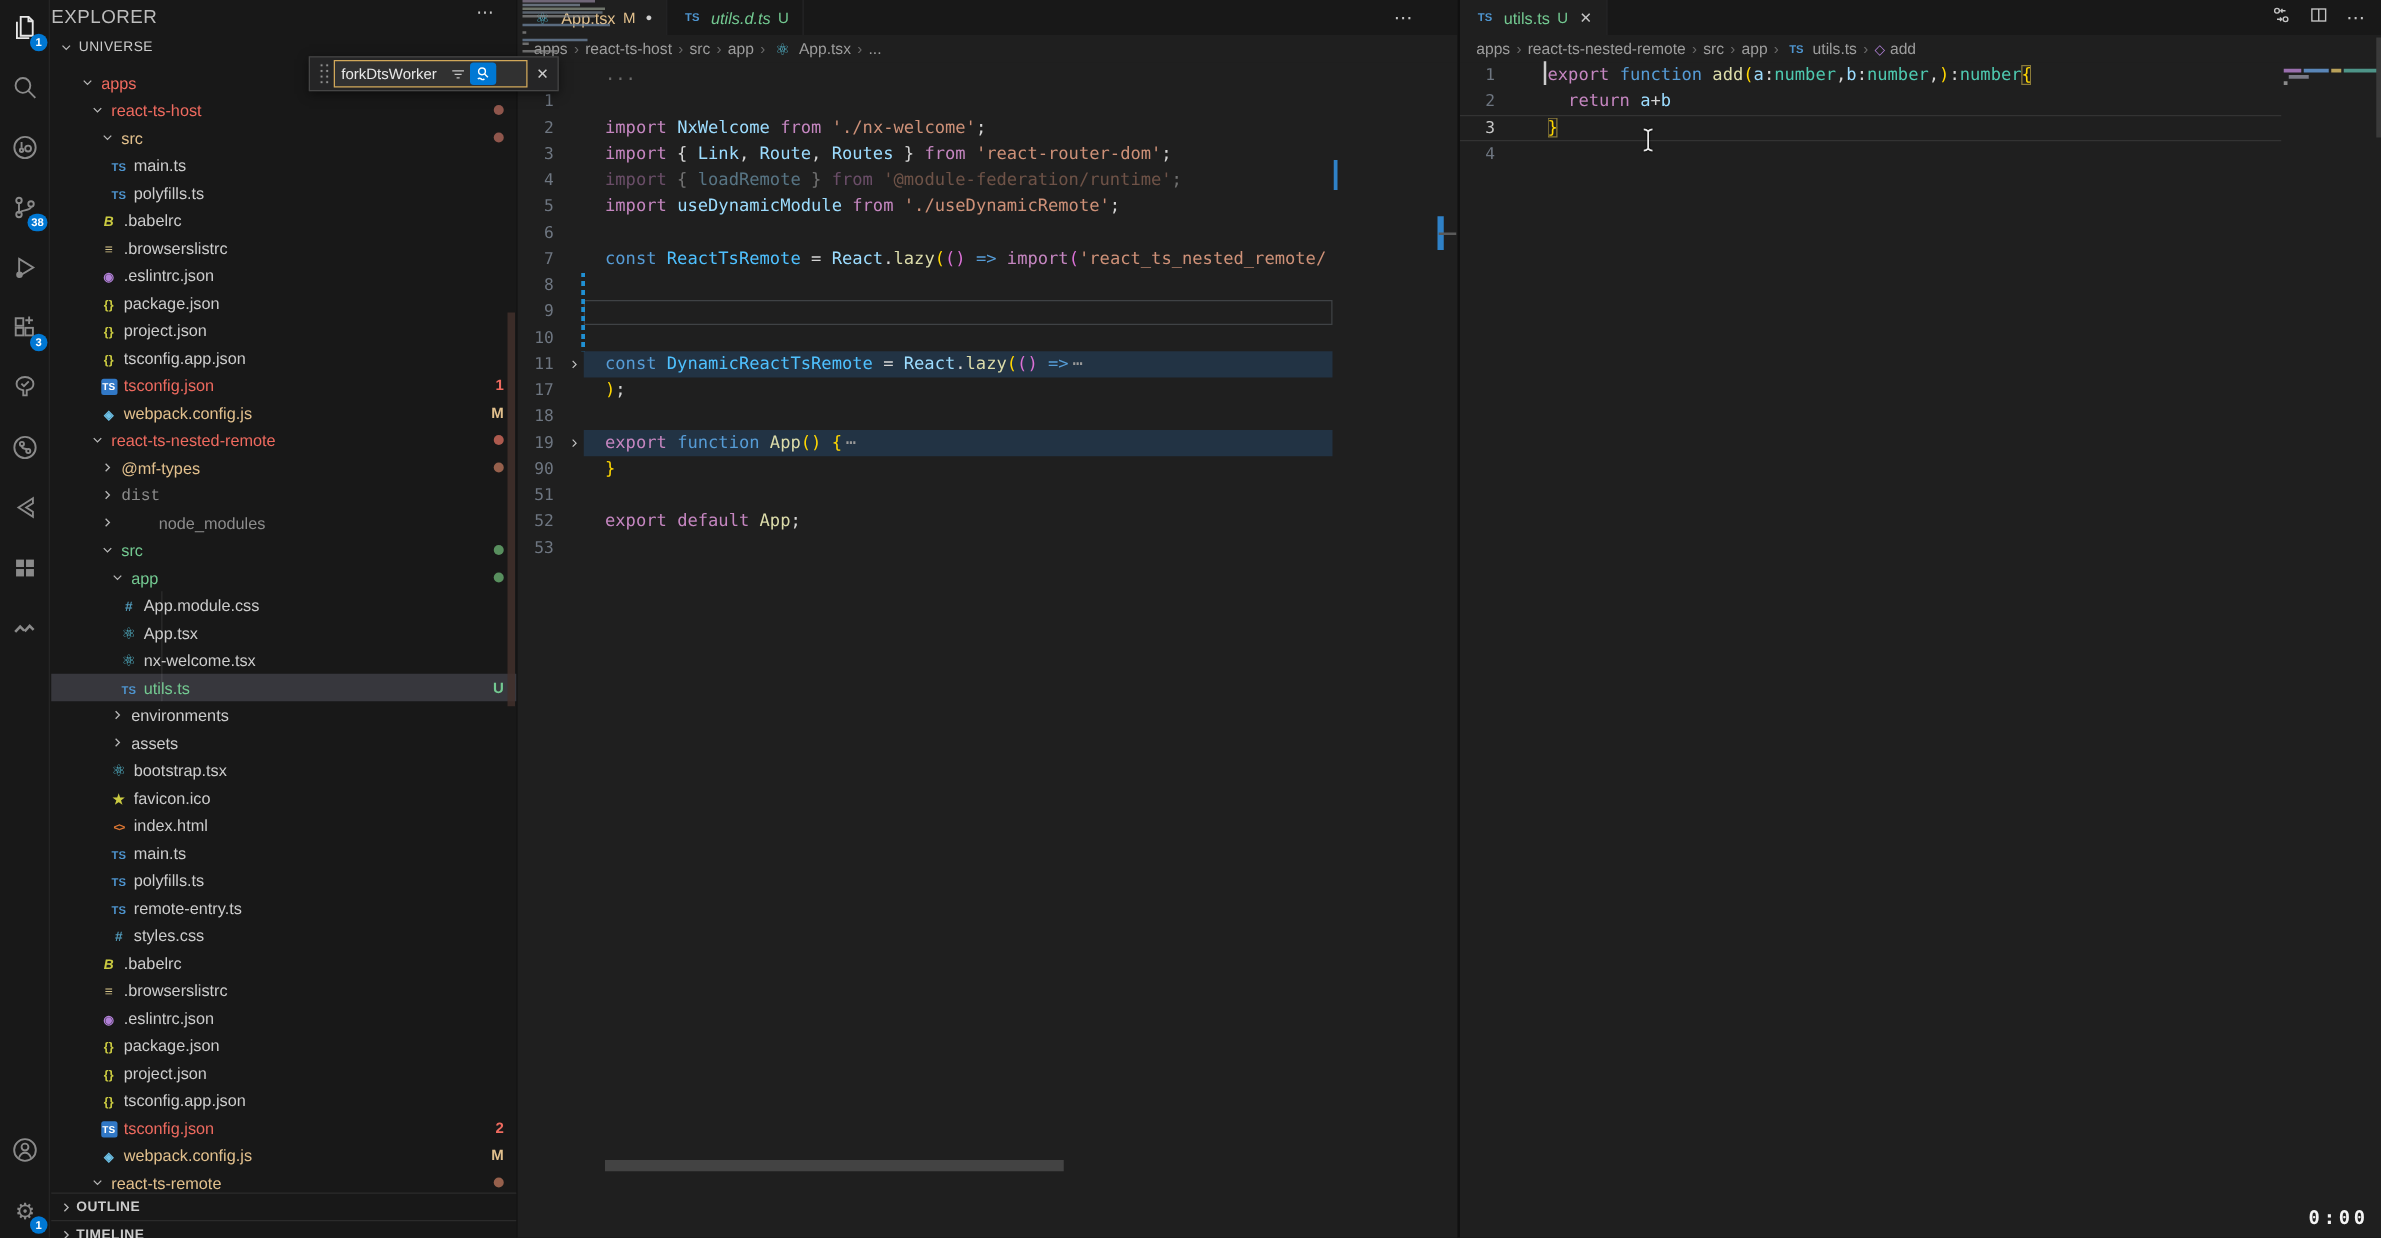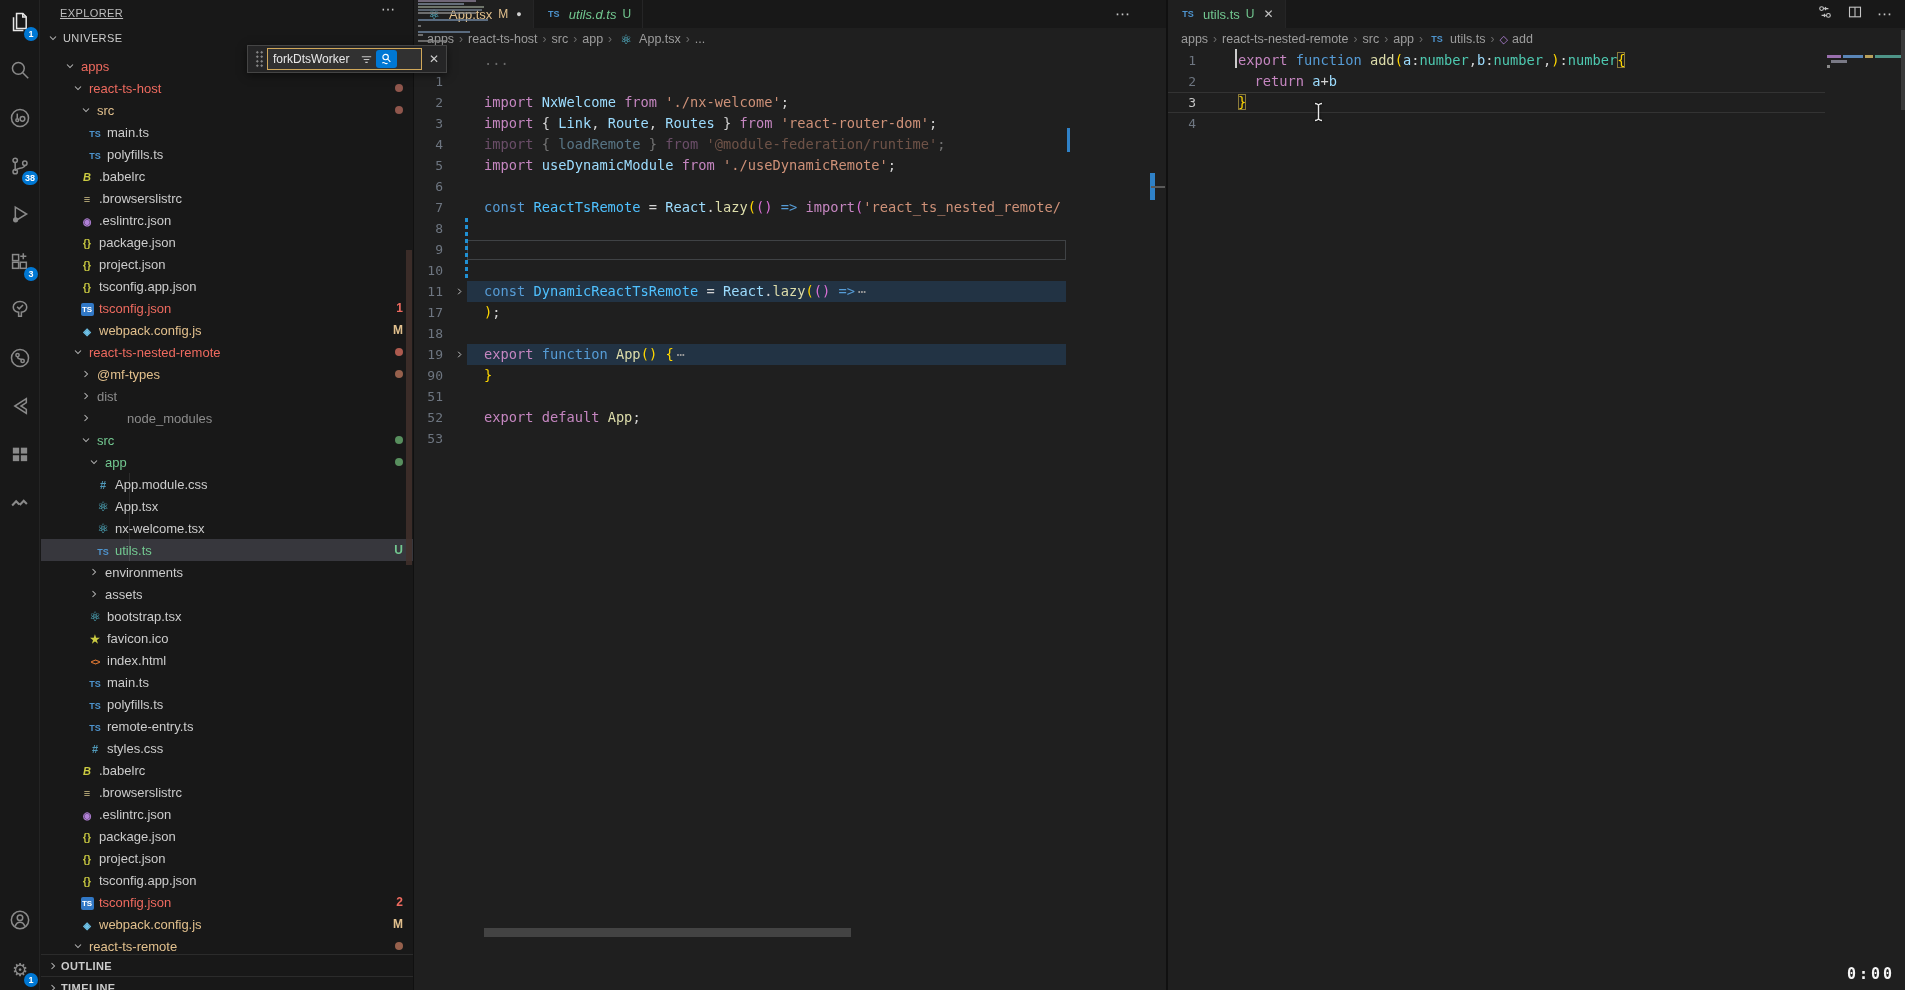--- a/index.html
+++ b/index.html
@@ -16,21 +16,21 @@
   .ab-badge { position:absolute; right:-4px; bottom:-3px; background:#0078d4; color:#fff;
     font-size:9px; font-weight:700; min-width:14px; height:14px; border-radius:8px;
     display:flex; align-items:center; justify-content:center; padding:0 3px; }
   .gear-glyph { font-size:18px; line-height:1; }
 
   
   #sidebar { position:absolute; left:41px; top:0; width:372px; height:990px;
     background:#181818; z-index:20; }
   #sidebar-header { position:absolute; left:0; top:0; width:100%; height:26px;
     display:flex; align-items:center; }
-  #sidebar-title { margin-left:19px; font-size:11px; color:#bdbdbd; letter-spacing:.4px;text-decoration:underline; }
+  #sidebar-title { font-size:15px; color:#bdbdbd; letter-spacing:.4px; }
   #sidebar-more { position:absolute; right:18px; top:1px; color:#c5c5c5; font-size:14px; cursor:pointer; }
   #section-row { position:absolute; left:0; top:27px; width:100%; height:22px; display:flex;
     align-items:center; font-weight:400; font-size:11px; letter-spacing:.4px; color:#cccccc; cursor:pointer; }
   #section-row .chev { margin-left:4px; margin-right:2px; }
   #tree { position:absolute; left:0; top:55px; width:100%; }
   .trow { position:relative; height:22px; display:flex; align-items:center; font-size:13px;
     cursor:pointer; white-space:nowrap; }
   .trow.selected { background:#37373d; }
   .chev { width:16px; height:16px; display:inline-flex; align-items:center; justify-content:center;
     color:#b8b8b8; flex:0 0 16px; }
@@ -347,21 +347,21 @@
         <span class="chev">
           <svg viewBox="0 0 16 16" fill="none" stroke="currentColor" stroke-width="1.4">
             <path d="M6 4l4 4-4 4"></path>
           </svg>
         </span>
         <span class="tlabel" style="color:#e2c08d">@mf-types</span>
         <span class="tright">
           <span class="tdot" style="background:#96604c"></span>
         </span>
       </div>
-      <div class="trow" style="padding-left: 37px;">
+      <div class="trow" style="padding-left: 37px; font-family: Liberation Mono, monospace;">
         <span class="chev">
           <svg viewBox="0 0 16 16" fill="none" stroke="currentColor" stroke-width="1.4">
             <path d="M6 4l4 4-4 4"></path>
           </svg>
         </span>
         <span class="tlabel" style="color:#8c8c8c">dist</span>
         <span class="tright"></span>
       </div>
       <div class="trow" style="padding-left: 37px; gap: 30px;">
         <span class="chev">

